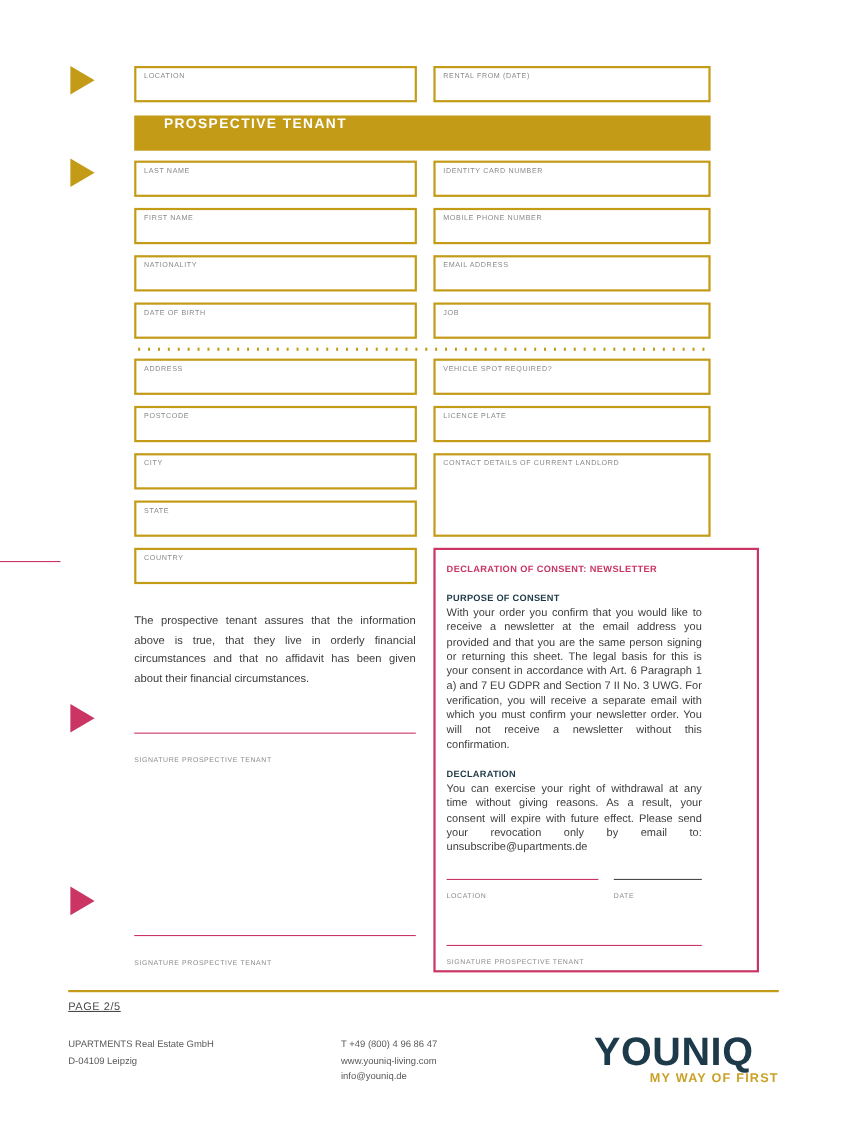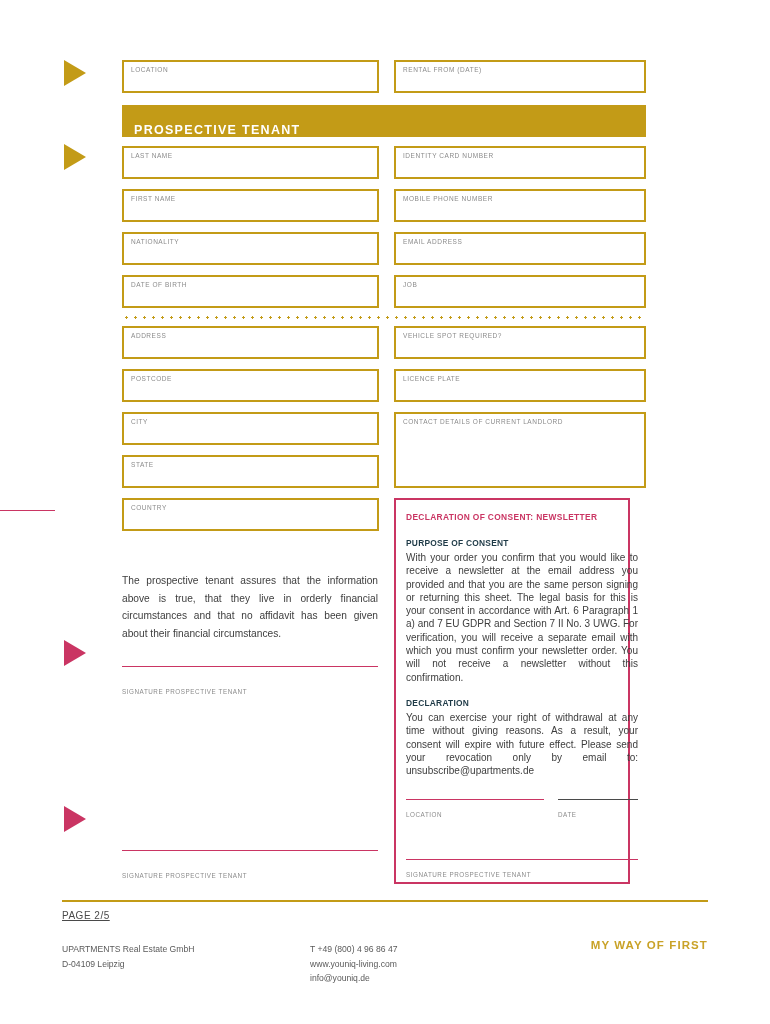--- a/index.html
+++ b/index.html
@@ -46,22 +46,22 @@
   }
 
   
   .section-bar{
     position:absolute;
     background:#C39B17;
     color:#ffffff;
     font-size:12.5px;
     font-weight:bold;
     letter-spacing:1.3px;
-    display:flex;align-items:flex-end;
-    padding-left:12px;
+    display:flex;align-items:flex-start;
+    padding-left:27px;
     box-sizing:border-box;
   }
 
   
   .dotted{
     position:absolute;
     height:3px;
     background-image:radial-gradient(circle, #C39B17 1.2px, rgba(0,0,0,0) 1.4px);
     background-size:9px 3px;
     background-repeat:repeat-x;
@@ -235,28 +235,28 @@
   </div>
   <div class="field" style="left:394px;top:369px;width:252px;height:33px;">
     <span class="flabel">LICENCE PLATE</span>
     <span class="fvalue"></span>
   </div>
   <div class="field" style="left:394px;top:412px;width:252px;height:76px;">
     <span class="flabel">CONTACT DETAILS OF CURRENT LANDLORD</span>
     <span class="fvalue"></span>
   </div>
 
-  <div class="para" style="left:122px;top:572px;width:256px;">The prospective tenant assures that the information above is true, that they live in orderly financial circumstances and that no affidavit has been given about their financial circumstances.</div>
+  <div class="para" style="left:122px;top:556px;width:256px;">The prospective tenant assures that the information above is true, that they live in orderly financial circumstances and that no affidavit has been given about their financial circumstances.</div>
   <div class="sigline" style="left:122px;top:666px;width:256px;"></div>
   <div class="sigcap" style="left:122px;top:688px;">SIGNATURE PROSPECTIVE TENANT</div>
 
   <div class="sigline" style="left:122px;top:850px;width:256px;"></div>
   <div class="sigcap" style="left:122px;top:872px;">SIGNATURE PROSPECTIVE TENANT</div>
 
-  <div class="consent-box" style="left:394px;top:498px;width:236px;height:386px;">
+  <div class="consent-box" style="left:394px;top:498px;width:296px;height:386px;">
     <div class="consent-title" style="left:10px;top:12px;">DECLARATION OF CONSENT: NEWSLETTER</div>
 
     <div class="consent-h" style="left:10px;top:38px;">PURPOSE OF CONSENT</div>
     <div class="consent-p" style="left:10px;top:51px;width:232px;">With your order you confirm that you would like to receive a newsletter at the email address you provided and that you are the same person signing or returning this sheet. The legal basis for this is your consent in accordance with Art. 6 Paragraph 1 a) and 7 EU GDPR and Section 7 II No. 3 UWG. For verification, you will receive a separate email with which you must confirm your newsletter order. You will not receive a newsletter without this confirmation.</div>
 
     <div class="consent-h" style="left:10px;top:198px;">DECLARATION</div>
     <div class="consent-p" style="left:10px;top:211px;width:232px;">You can exercise your right of withdrawal at any time without giving reasons. As a result, your consent will expire with future effect. Please send your revocation only by email to: unsubscribe@upartments.de</div>
 
     <div class="sigline" style="left:10px;top:299px;width:138px;"></div>
     <div class="dateline" style="left:162px;top:299px;width:80px;"></div>
@@ -275,16 +275,17 @@
     <div>D-04109 Leipzig</div>
   </div>
 
   <div class="fcol" style="left:310px;top:942px;width:220px;">
     <div>T +49 (800) 4 96 86 47</div>
     <div>www.youniq-living.com</div>
     <div>info@youniq.de</div>
   </div>
 
   <div class="logo" style="left:540px;top:938px;width:168px;">
+    <div class="logo-word">YOUNIQ</div>
     <div class="logo-tag">MY WAY OF FIRST</div>
   </div>
 
 </div>
 
 </body></html>

